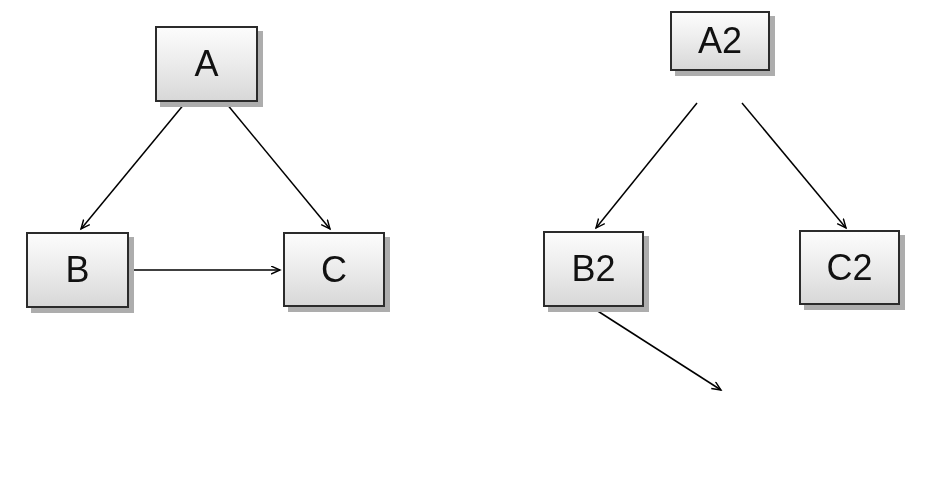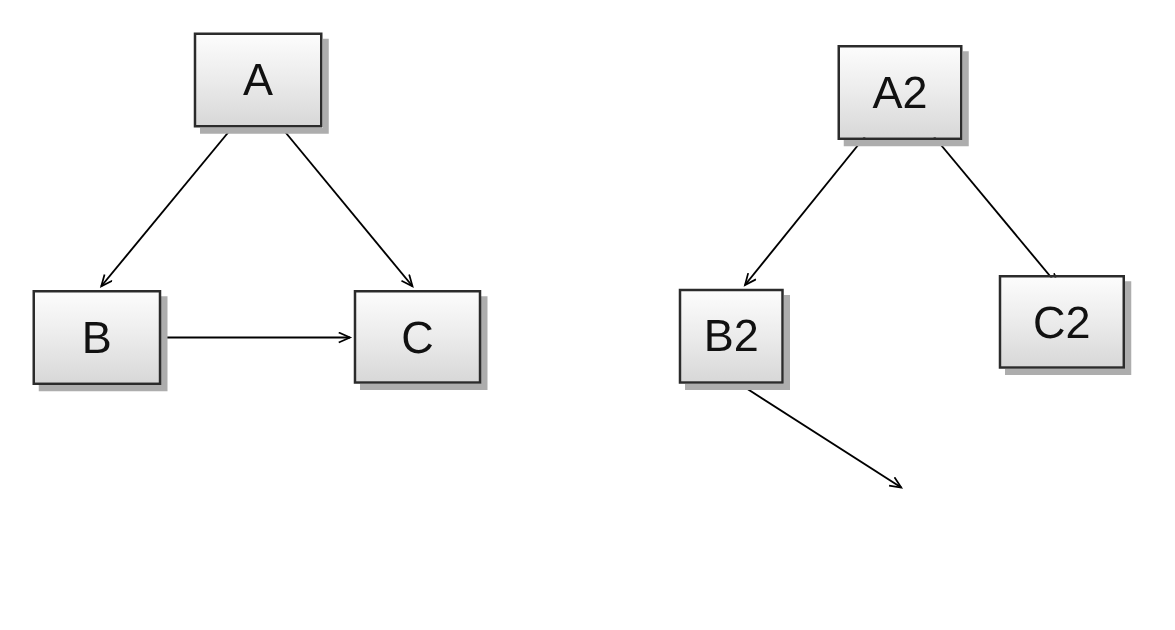--- a/index.html
+++ b/index.html
@@ -62,26 +62,26 @@
   </div>
 
   <div class="node" style="left:26px;top:232px;width:103px;height:76px">
     <span class="node-label">B</span>
   </div>
 
   <div class="node" style="left:283px;top:232px;width:102px;height:75px">
     <span class="node-label">C</span>
   </div>
 
-  <div class="node" style="left:670px;top:36px;width:100px;height:76px">
+  <div class="node" style="left:670px;top:11px;width:100px;height:60px">
     <span class="node-label">A2</span>
   </div>
 
-  <div class="node" style="left:543px;top:231px;width:84px;height:76px">
+  <div class="node" style="left:543px;top:231px;width:101px;height:76px">
     <span class="node-label">B2</span>
   </div>
 
-  <div class="node" style="left:799px;top:220px;width:101px;height:75px">
+  <div class="node" style="left:799px;top:230px;width:101px;height:75px">
     <span class="node-label">C2</span>
   </div>
 
 
 </div>
 
 </body></html>

